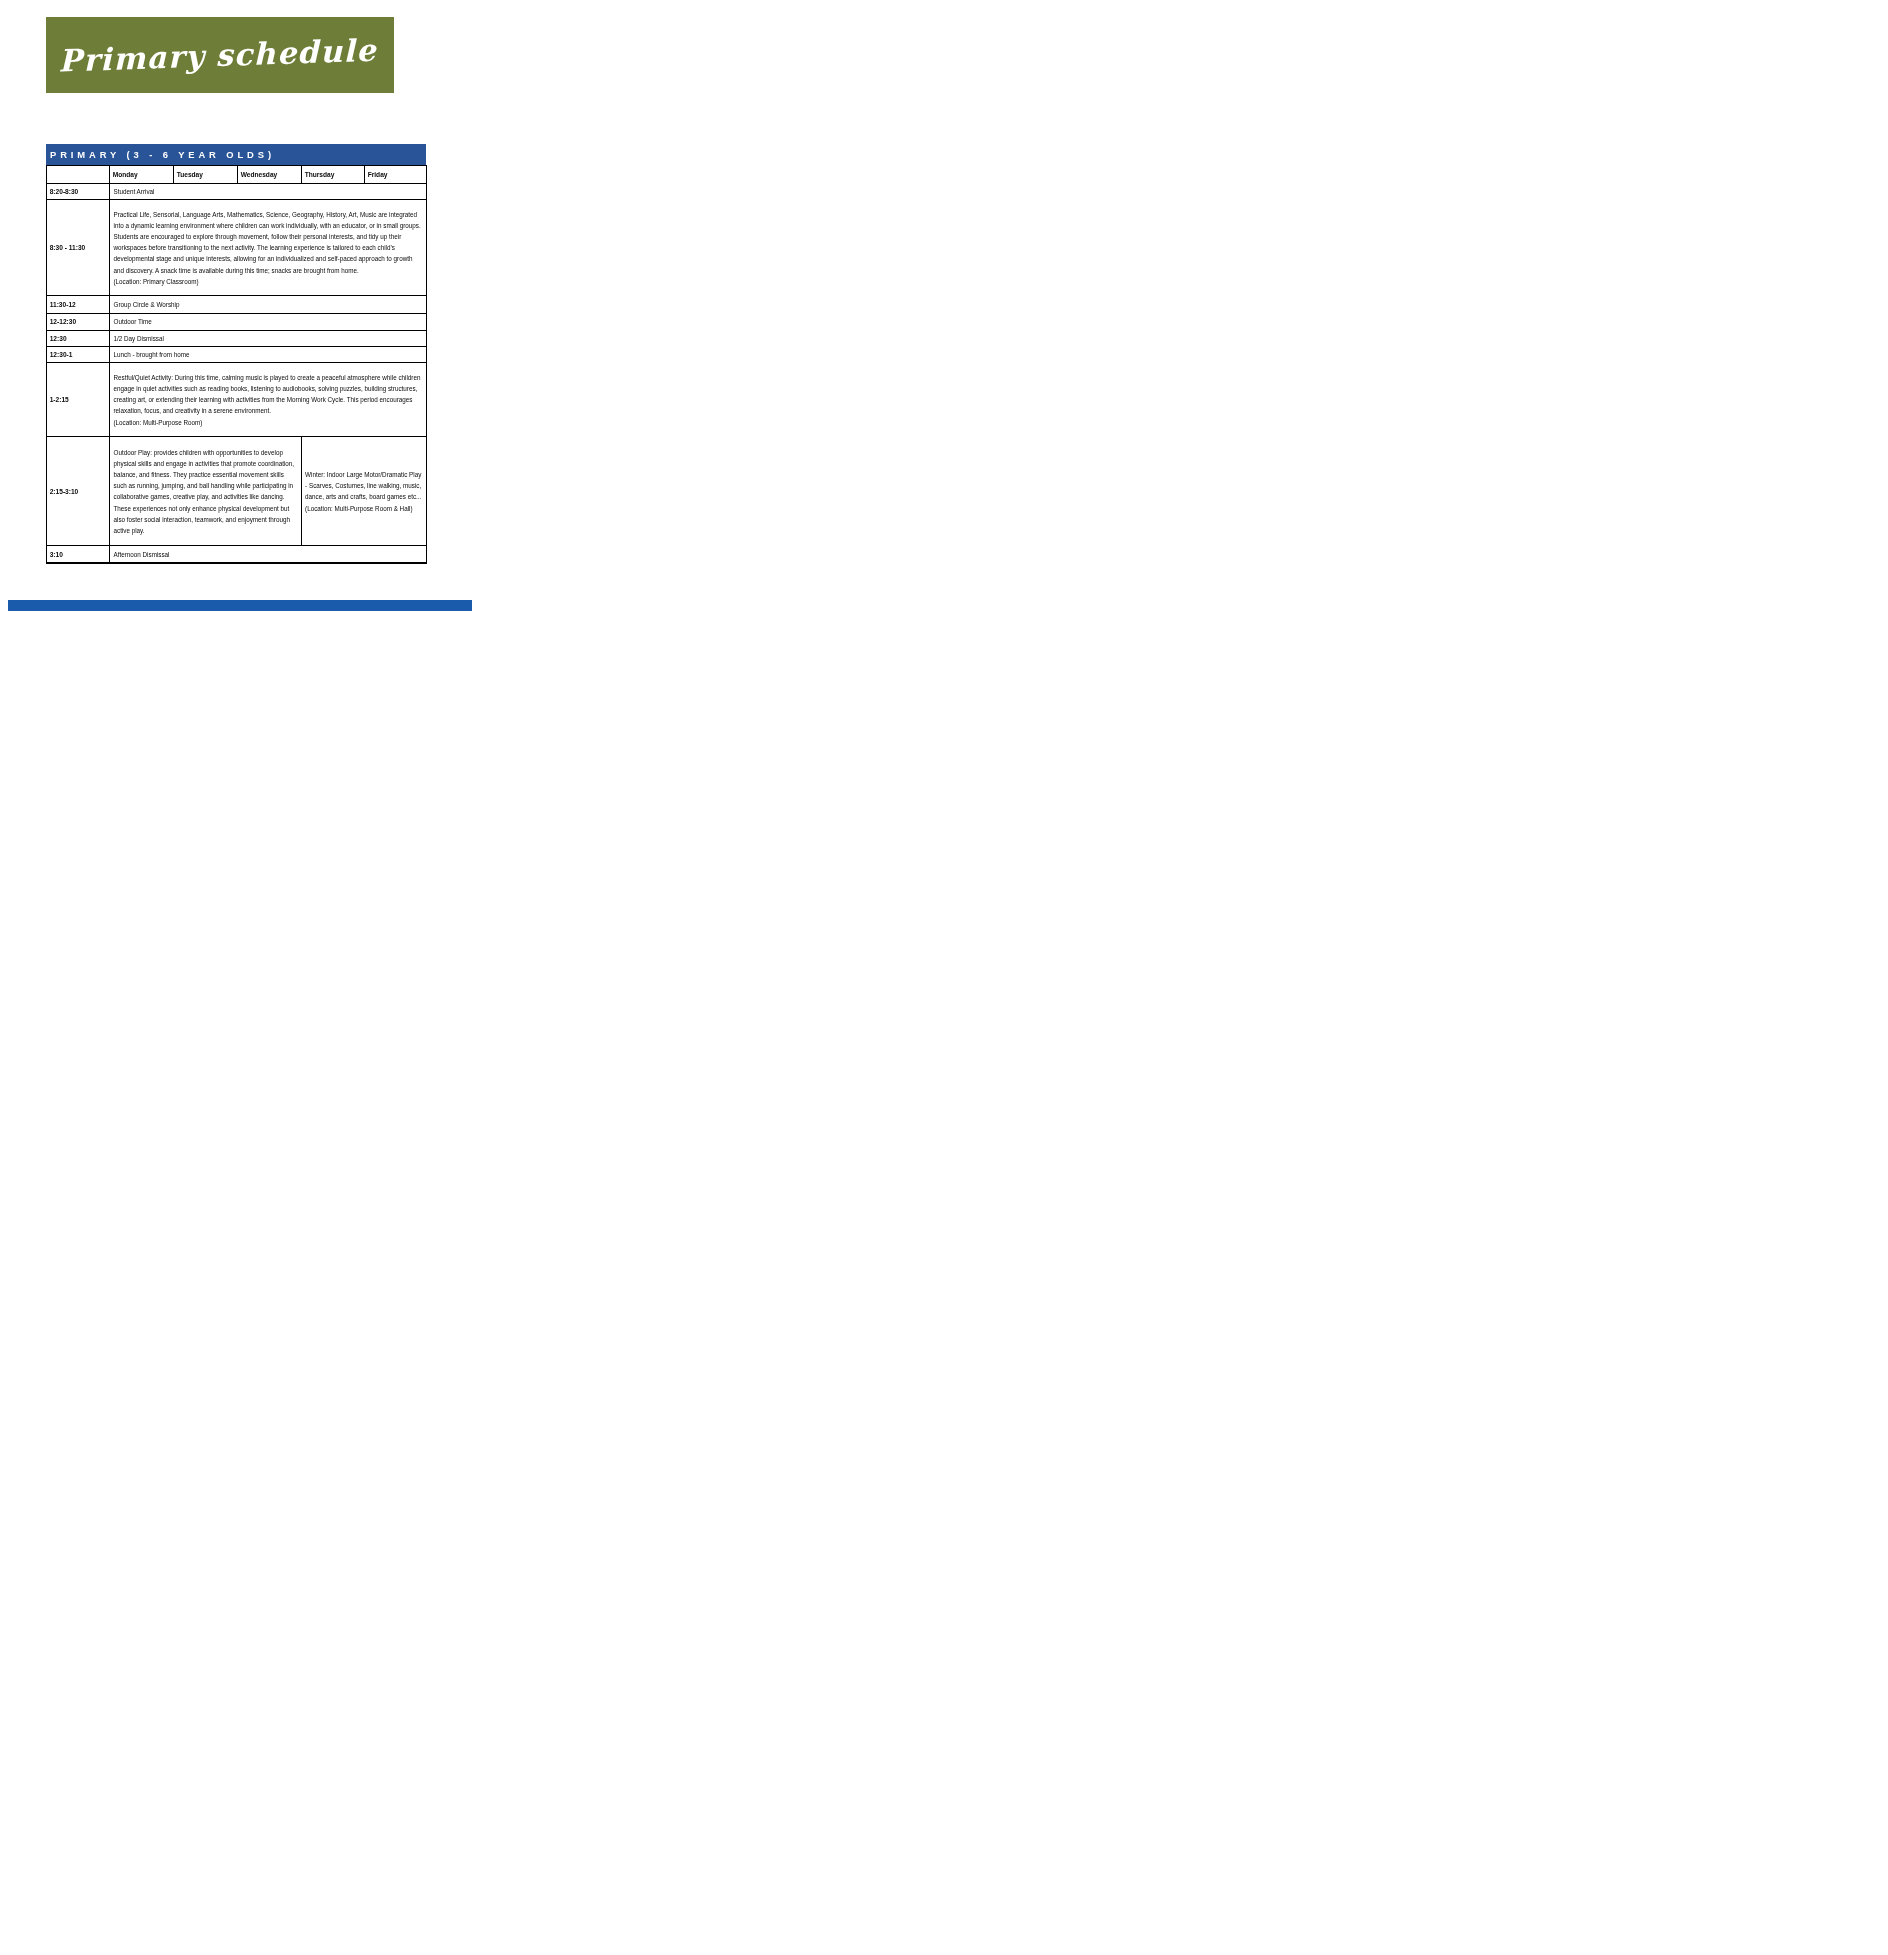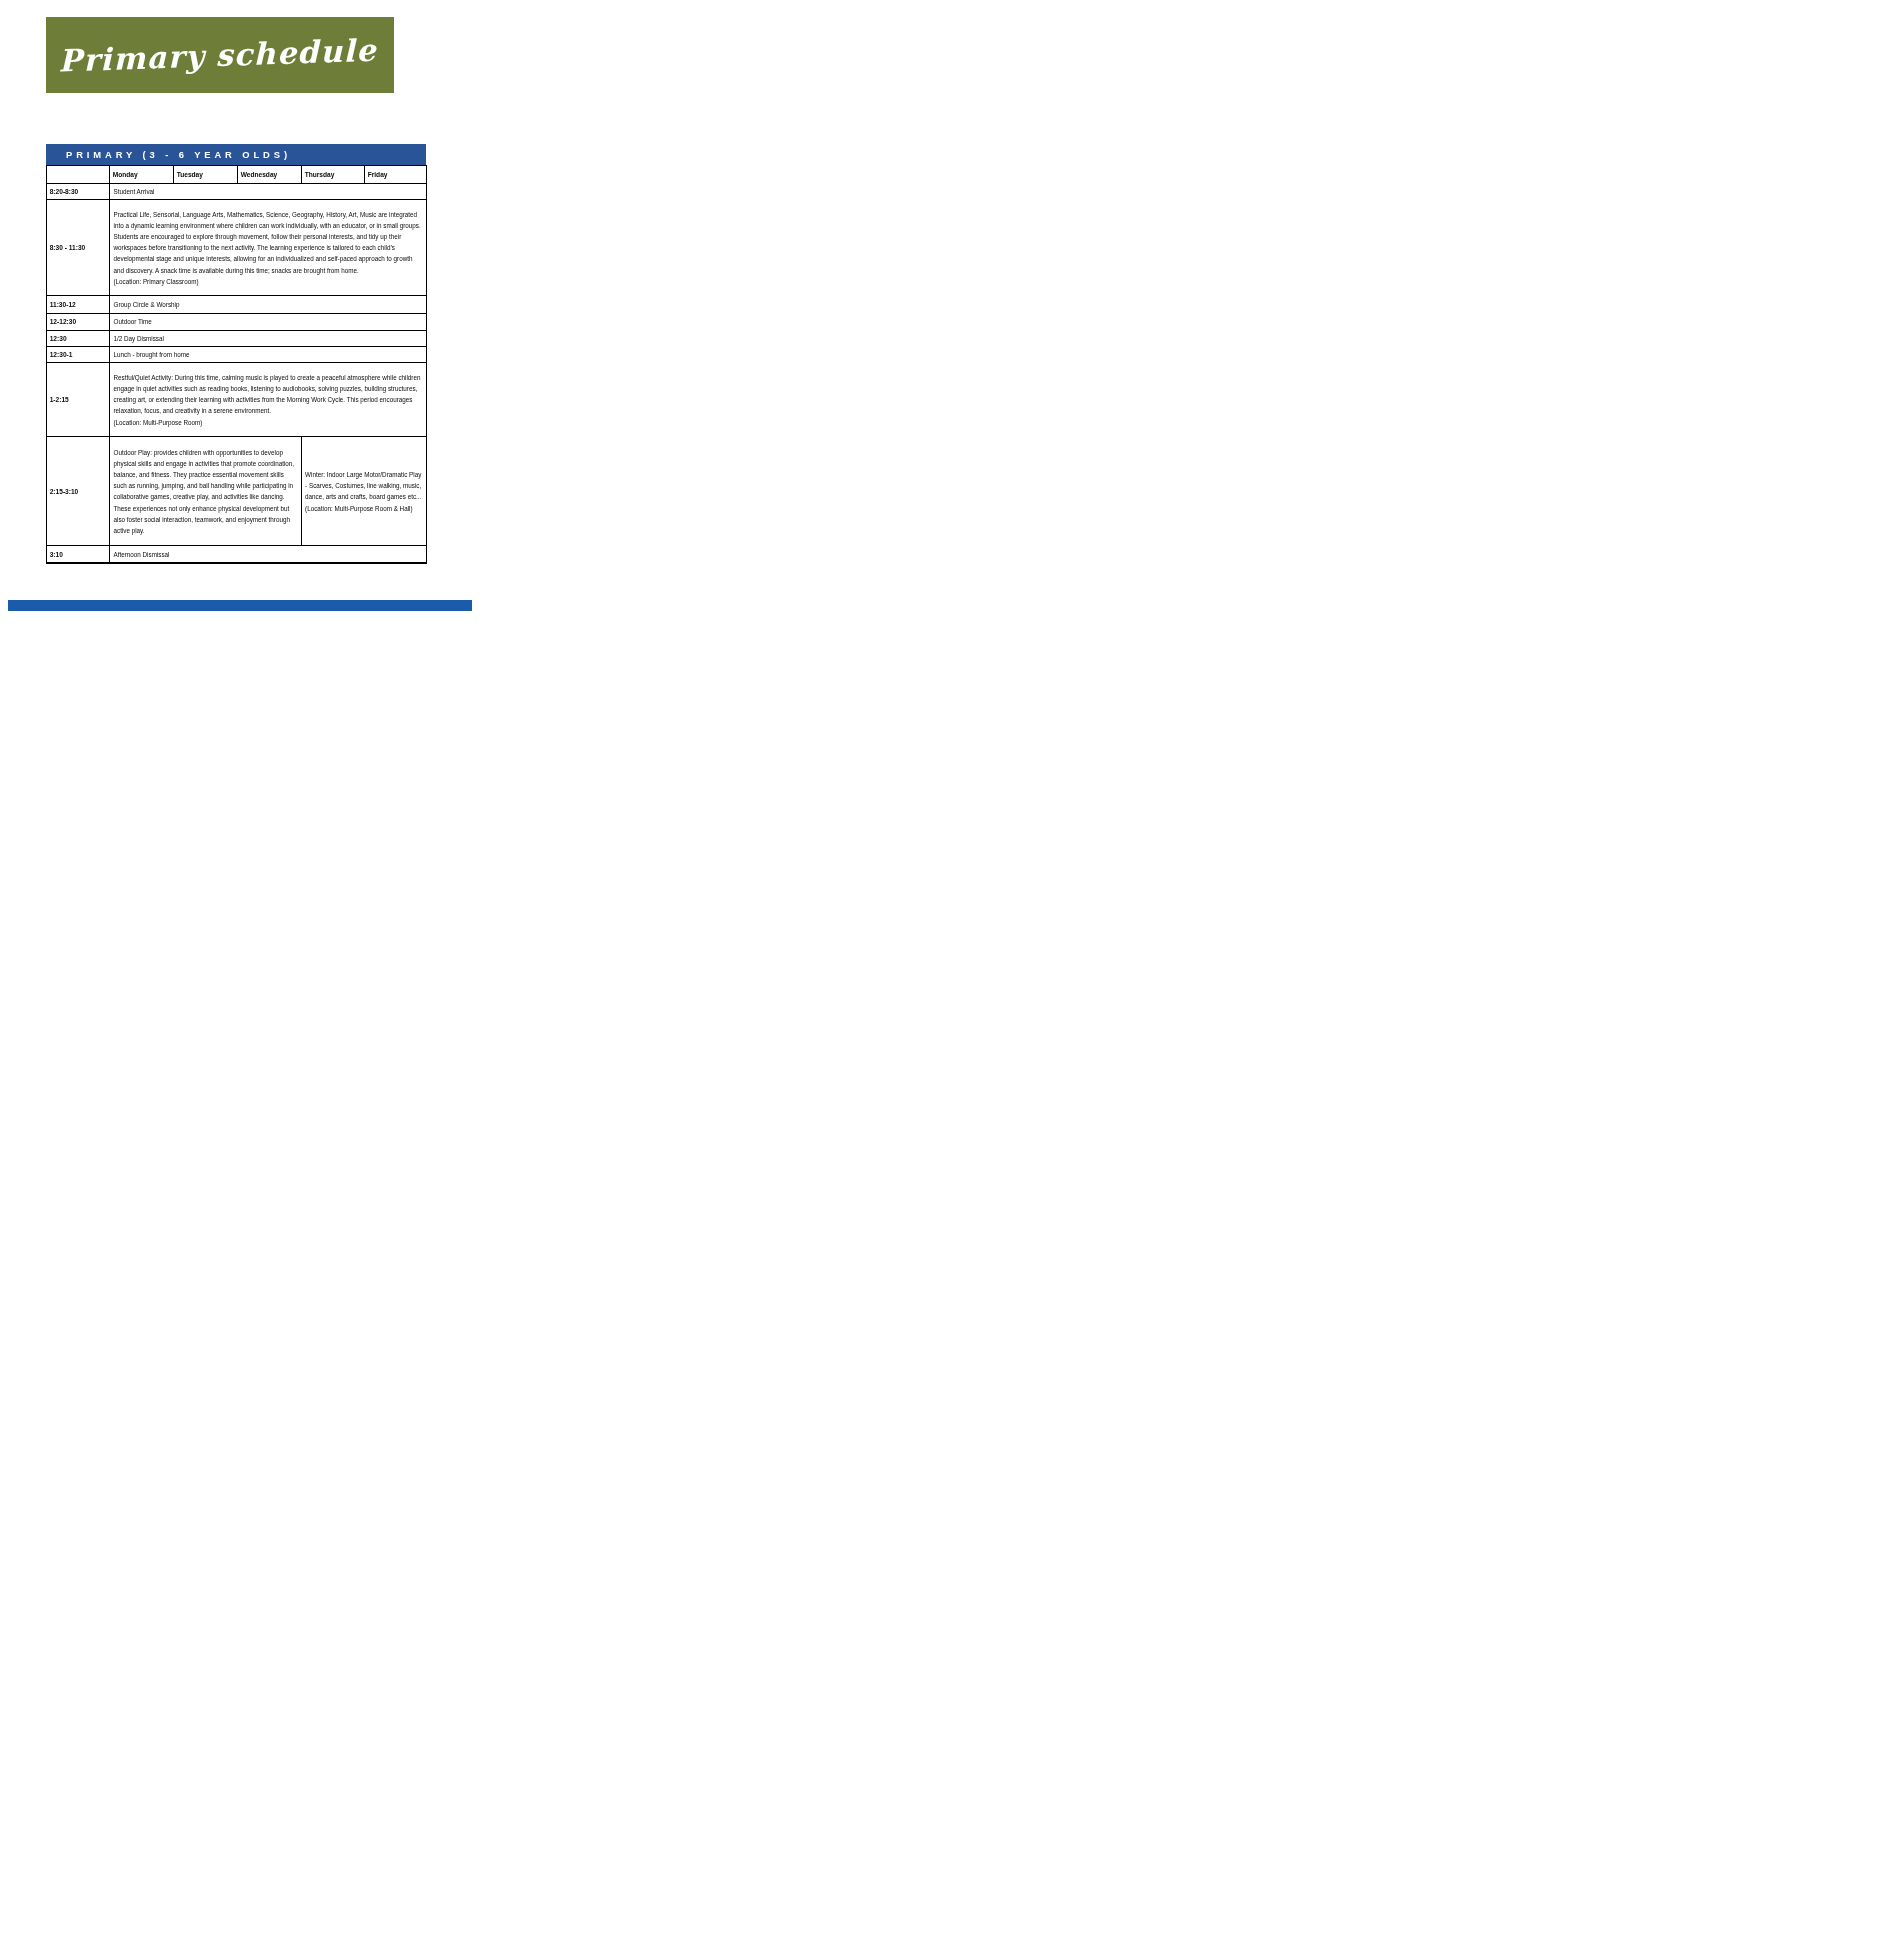--- a/index.html
+++ b/index.html
@@ -12,21 +12,21 @@
     background:#6E7E38; display:flex; align-items:center; justify-content:center;
   }
   .banner-title {
     font-family:"DejaVu Serif", serif; font-style:italic; font-weight:bold;
     font-size:30.5px; color:#ffffff; transform:rotate(-2deg) skewX(-4deg);
     letter-spacing:1.2px; white-space:nowrap;
   }
   .section-bar {
     position:absolute; left:46px; top:144px; width:380px; height:21px;
     background:#2A5498; display:flex; align-items:center; box-sizing:border-box;
-    padding-left:20px;
+    padding-left:4px;
   }
   .section-title {
     color:#ffffff; font-weight:bold; font-size:9.4px; letter-spacing:3.9px;
     white-space:nowrap;
   }
   table.schedule {
     position:absolute; left:46px; top:165px; width:380px;
     border-collapse:collapse; table-layout:fixed;
     border:0.8px solid #000;
   }

